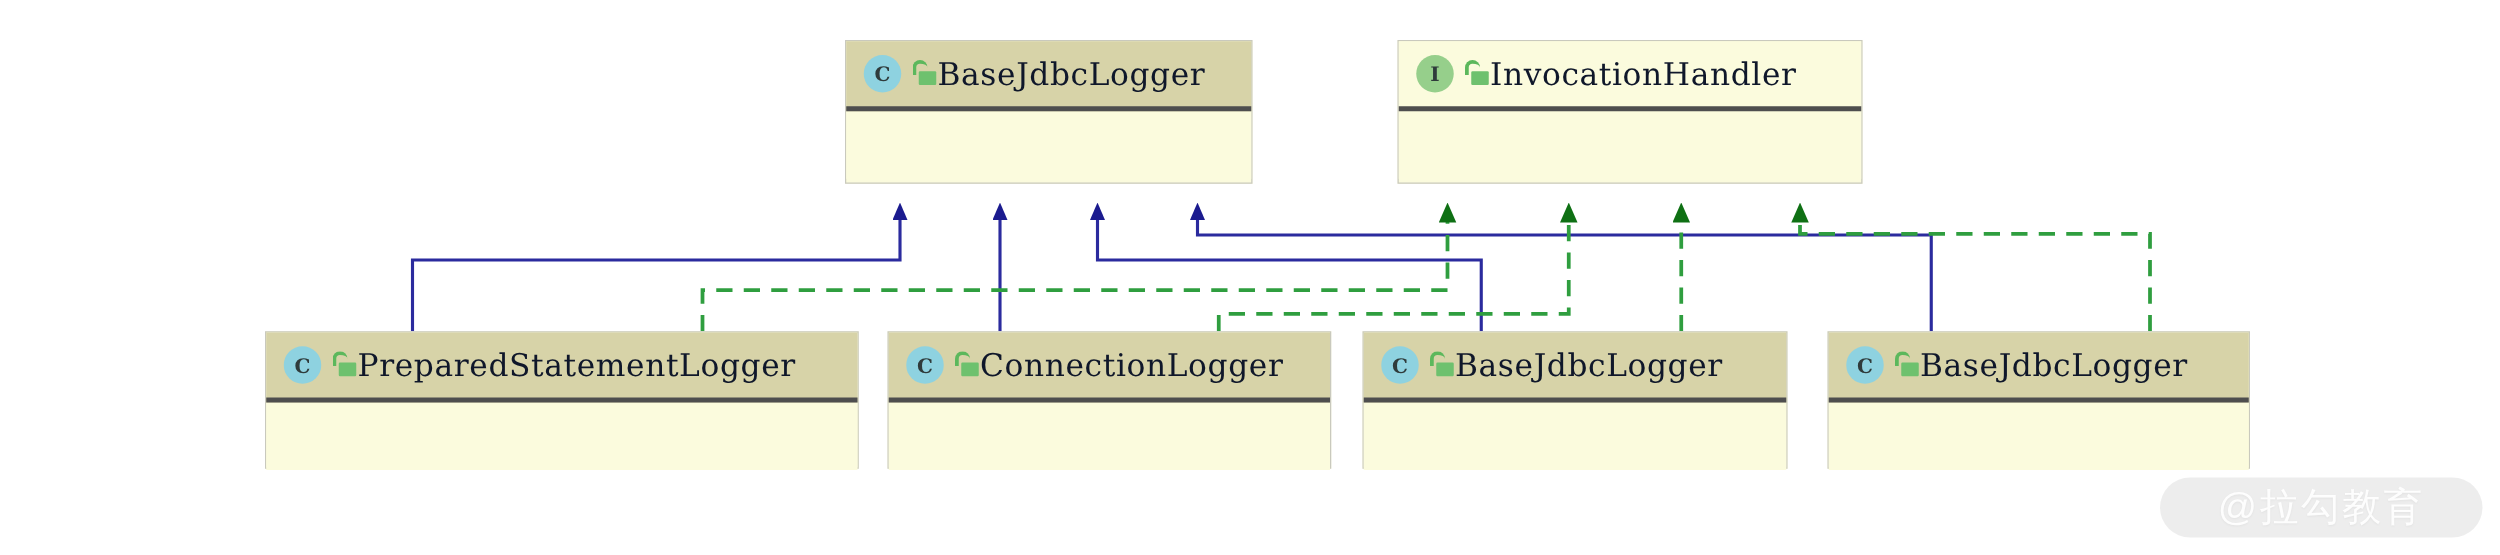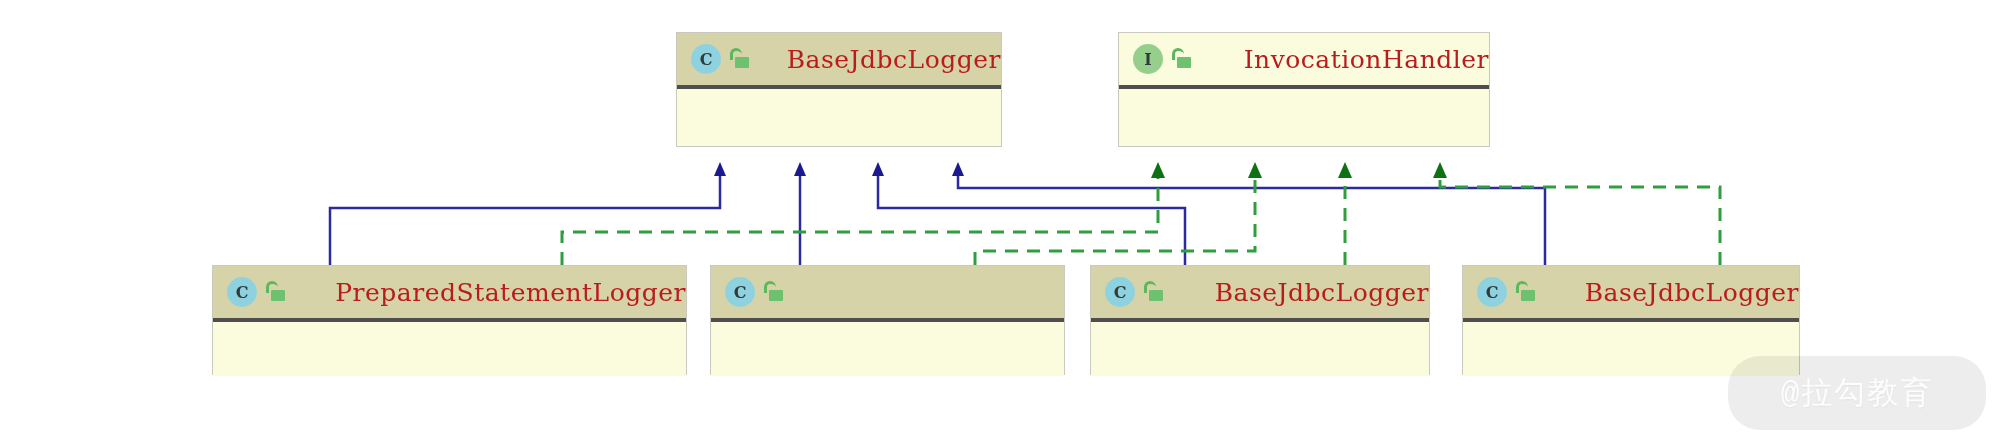--- a/index.html
+++ b/index.html
@@ -33,24 +33,25 @@
   }
   .uml-header.class{ background:#d7d3a8; }
   .uml-header.interface{ background:#fbfbdd; }
   .uml-body{
     height:54px;
     background:#fbfbdd;
   }
   .uml-title{
     font-family:"DejaVu Serif", serif;
     font-size:25px;
-    color:#b91c1c;
+    color:#0f172a;
     letter-spacing:0.5px;
     flex:1;
-    text-align:right;
+    text-align:left;
+    padding-right:22px;
     white-space:nowrap;
   }
 
   
   .st-icon{
     width:30px;height:30px;
     border-radius:50%;
     display:flex;align-items:center;justify-content:center;
     font-family:"DejaVu Serif", serif;
     font-size:16px;font-weight:bold;
@@ -101,25 +102,25 @@
     left:7px;top:9px;
     width:14px;height:11px;
     background:#6ec16e;
     border-radius:1px;
   }
 
   
   #watermark{
     position:absolute;
     right:14px;bottom:14px;
-    width:258px;height:74px;
+    width:258px;height:48px;
     background:rgba(0,0,0,0.07);
     border-radius:32px;
     display:flex;align-items:center;justify-content:center;
-    font-family:Liberation Mono, monospace;
+    font-family:Liberation Sans, sans-serif;
     font-size:31px;
     color:rgba(255,255,255,0.92);
     letter-spacing:2px;
     text-shadow:0 1px 2px rgba(0,0,0,0.05);
     pointer-events:none;
   }
 </style>
 </head>
 <body>
 
@@ -204,20 +205,21 @@
     <div class="uml-body"></div>
   </div>
 
   <div class="uml-box" style="left:710px;top:265px;width:355px;height:110px;">
     <div class="uml-header class">
       <span class="st-icon c">C</span>
       <span class="lock-icon">
         <span class="shackle"></span>
           <span class="body"></span>
       </span>
+      <span class="uml-title">ConnectionLogger</span>
     </div>
     <div class="uml-body"></div>
   </div>
 
   <div class="uml-box" style="left:1090px;top:265px;width:340px;height:110px;">
     <div class="uml-header class">
       <span class="st-icon c">C</span>
       <span class="lock-icon">
         <span class="shackle"></span>
           <span class="body"></span>

